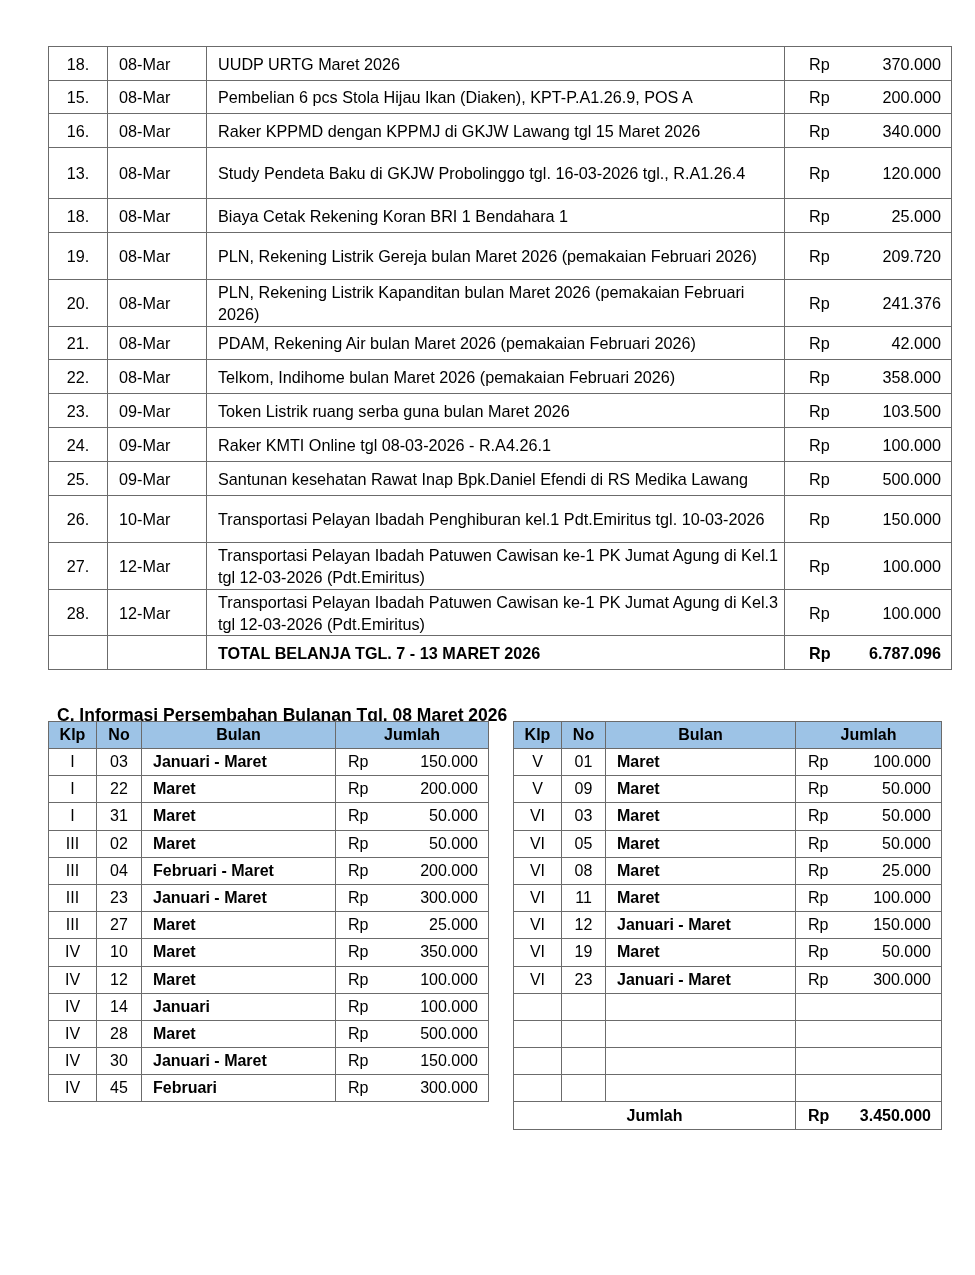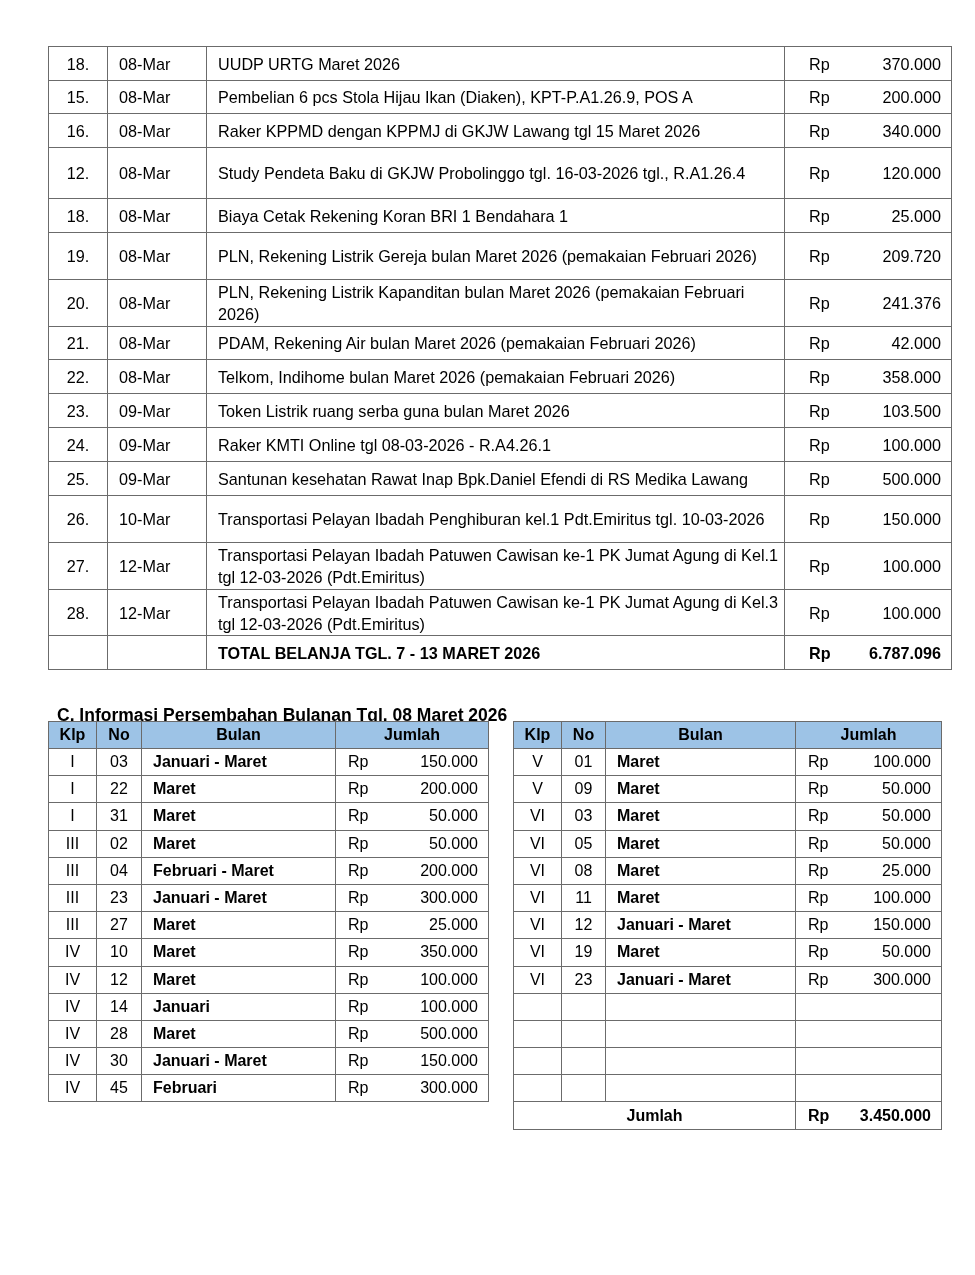--- a/index.html
+++ b/index.html
@@ -62,21 +62,21 @@
       <tr style="height: 34px;">
         <td class="c-no">16.</td>
         <td class="c-date">08-Mar</td>
         <td class="c-desc">Raker KPPMD dengan KPPMJ di GKJW Lawang tgl 15 Maret 2026</td>
         <td class="c-amt">
           <span class="rp">Rp</span>
           <span class="val">340.000</span>
         </td>
       </tr>
       <tr style="height: 51px;">
-        <td class="c-no">12.</td>
+        <td class="c-no">13.</td>
         <td class="c-date">08-Mar</td>
         <td class="c-desc">Study Pendeta Baku di GKJW Probolinggo tgl. 16-03-2026 tgl., R.A1.26.4</td>
         <td class="c-amt">
           <span class="rp">Rp</span>
           <span class="val">120.000</span>
         </td>
       </tr>
       <tr style="height: 34px;">
         <td class="c-no">18.</td>
         <td class="c-date">08-Mar</td>

